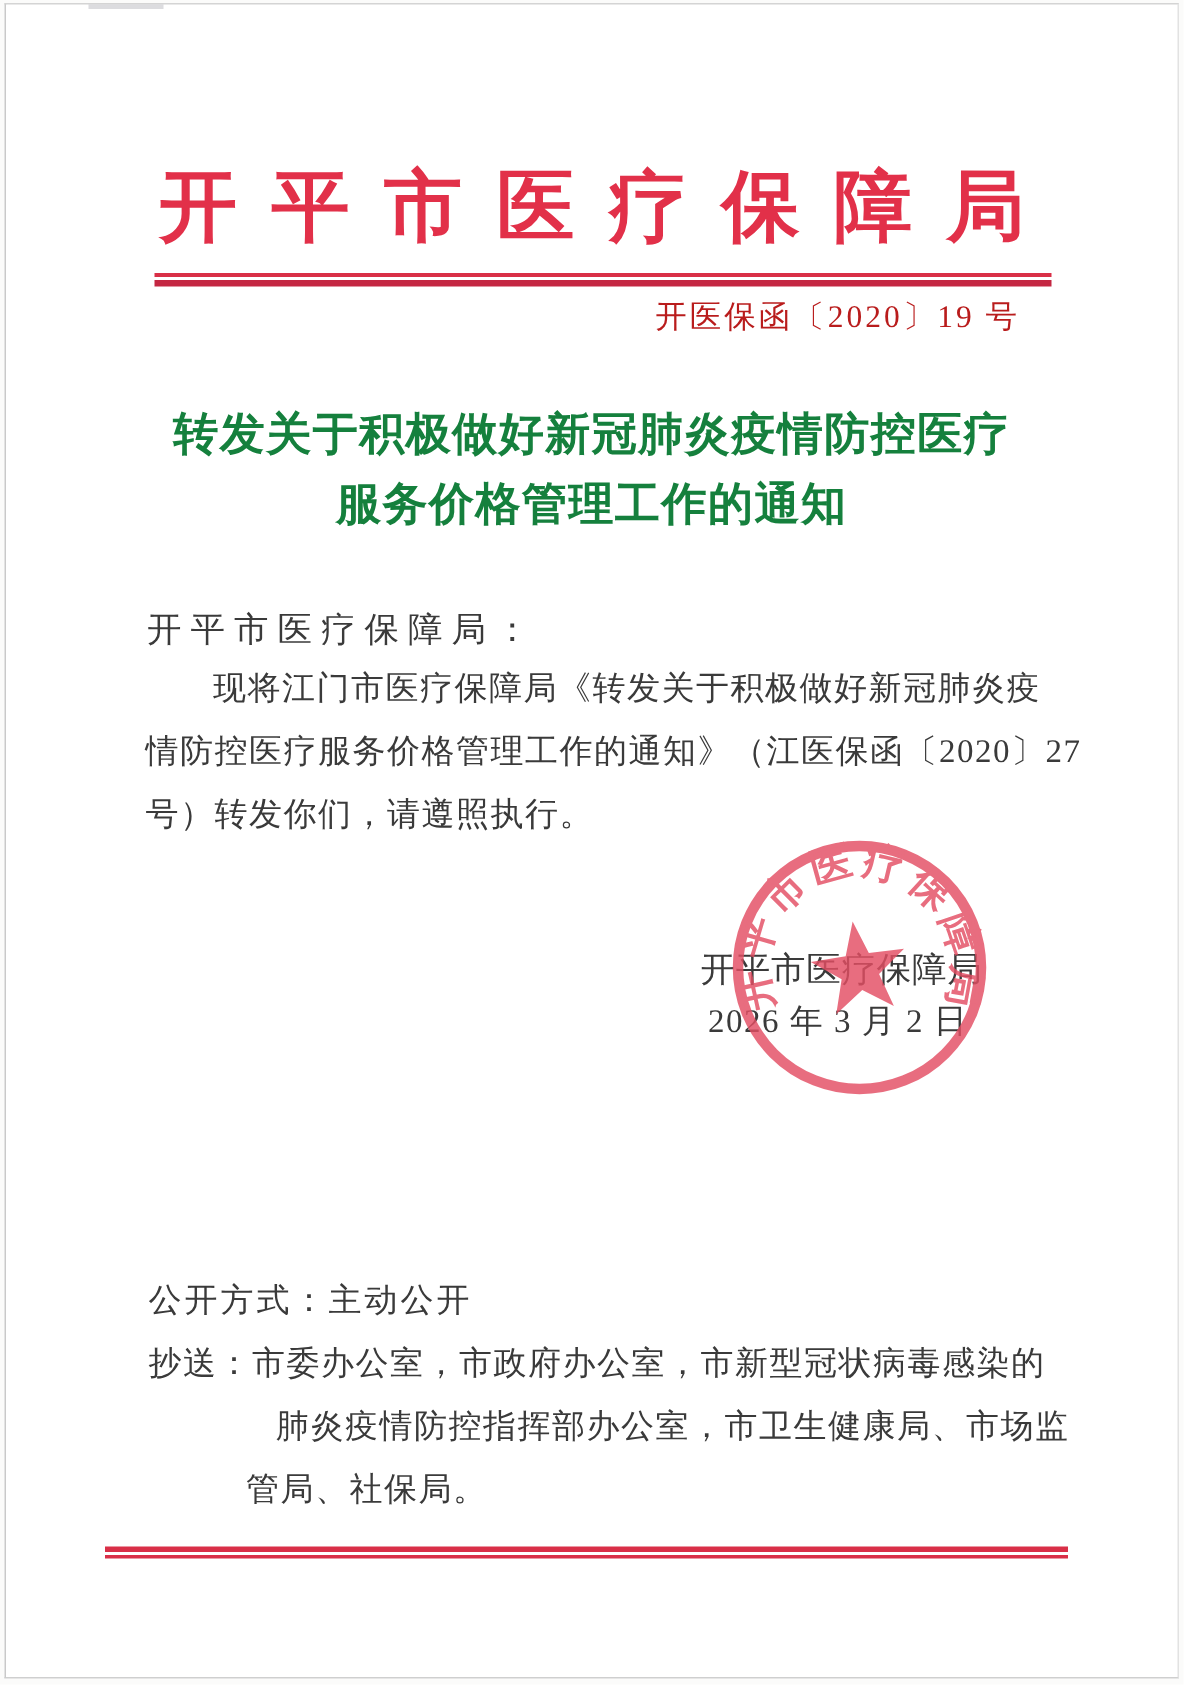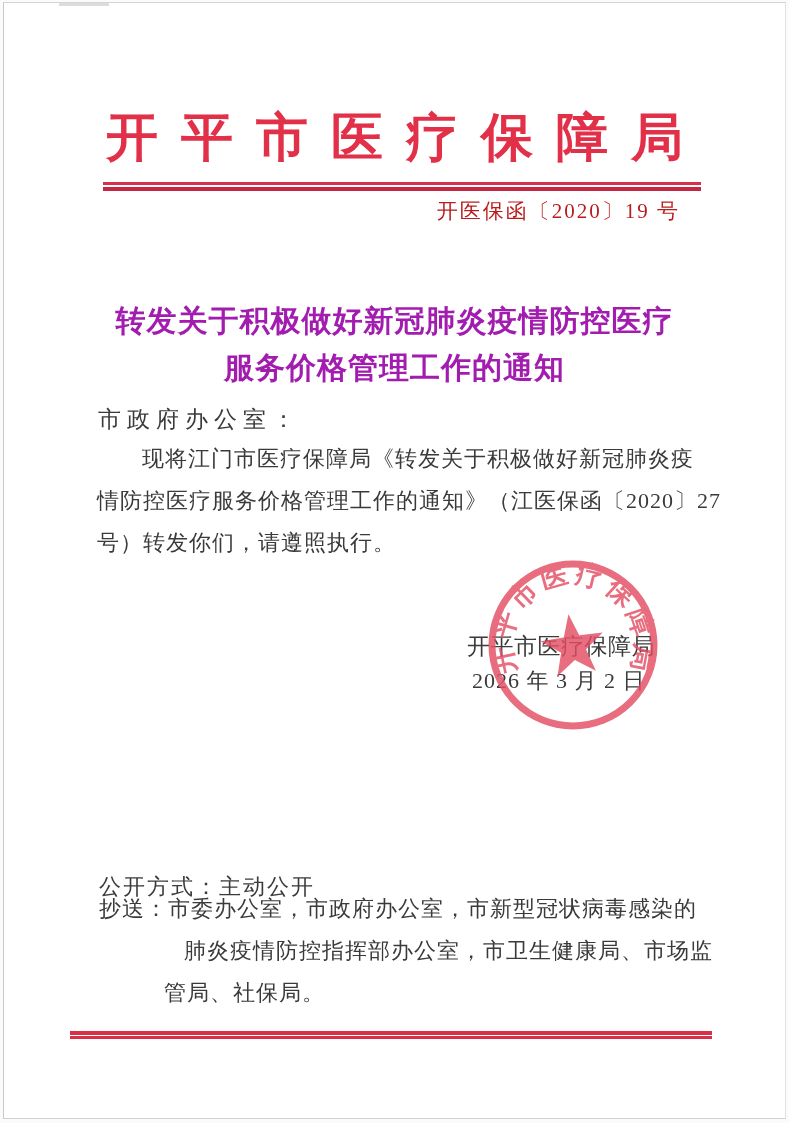--- a/index.html
+++ b/index.html
@@ -35,40 +35,39 @@
   }
   .doc-number{
     left:0;top:194px;width:676px;
     text-align:right;
     font-size:21px;color:#b91c1c;letter-spacing:2px;
     white-space:nowrap;
   }
   .doc-title{
     left:0;right:0;top:263px;
     text-align:center;
-    font-size:30px;font-weight:bold;color:#a21caf;
+    font-size:30px;font-weight:bold;color:#15803d;
     line-height:47px;letter-spacing:1px;
     white-space:nowrap;
-    margin-top:31px;
   }
   .body-line{
     font-size:22px;color:#3a3a3a;
     letter-spacing:1px;white-space:nowrap;
   }
   .salutation{left:94px;top:401px;font-size:23px;letter-spacing:6px;}
   .body-1{left:138px;top:441px;}
   .body-2{left:93px;top:483px;}
   .body-3{left:93px;top:525px;}
   .sig-agency{left:463px;top:628px;font-size:23px;letter-spacing:0.5px;}
   .sig-date{left:468px;top:663px;font-size:22px;letter-spacing:1px;}
   .seal{left:480px;top:553px;width:178px;height:178px;opacity:0.82;}
   .footer-line{
     font-size:22px;color:#3a3a3a;letter-spacing:1px;white-space:nowrap;
   }
-  .pub{left:95px;top:849px;letter-spacing:2px;margin-top:20px;}
+  .pub{left:95px;top:849px;letter-spacing:2px;}
   .cc-1{left:95px;top:891px;}
   .cc-2{left:160px;top:933px;margin-left:20px;}
   .cc-3{left:160px;top:975px;}
   .rule-bottom{
     left:66px;top:1028px;width:642px;height:8px;
     background:linear-gradient(to bottom,
       #d92f47 0px,#d92f47 4px,
       rgba(0,0,0,0) 4px,rgba(0,0,0,0) 5.5px,
       #d92f47 5.5px,#d92f47 8px);
   }
@@ -88,21 +87,21 @@
 
   <div class="abs rule-top"></div>
 
   <div class="abs doc-number">开医保函〔2020〕19 号</div>
 
   <div class="abs doc-title">
     <div>转发关于积极做好新冠肺炎疫情防控医疗</div>
     <div>服务价格管理工作的通知</div>
   </div>
 
-  <div class="abs body-line salutation">市政府办公室：</div>
+  <div class="abs body-line salutation">开平市医疗保障局：</div>
 
   <div class="abs body-line body-1">现将江门市医疗保障局《转发关于积极做好新冠肺炎疫</div>
   <div class="abs body-line body-2">情防控医疗服务价格管理工作的通知》（江医保函〔2020〕27</div>
   <div class="abs body-line body-3">号）转发你们，请遵照执行。</div>
 
   <div class="abs body-line sig-agency">开平市医疗保障局</div>
   <div class="abs body-line sig-date">2026 年 3 月 2 日</div>
 
   <svg class="abs seal" viewBox="0 0 178 178" xmlns="http://www.w3.org/2000/svg">
     <circle cx="89" cy="89" r="81" fill="none" stroke="#e34e63" stroke-width="7"></circle>

